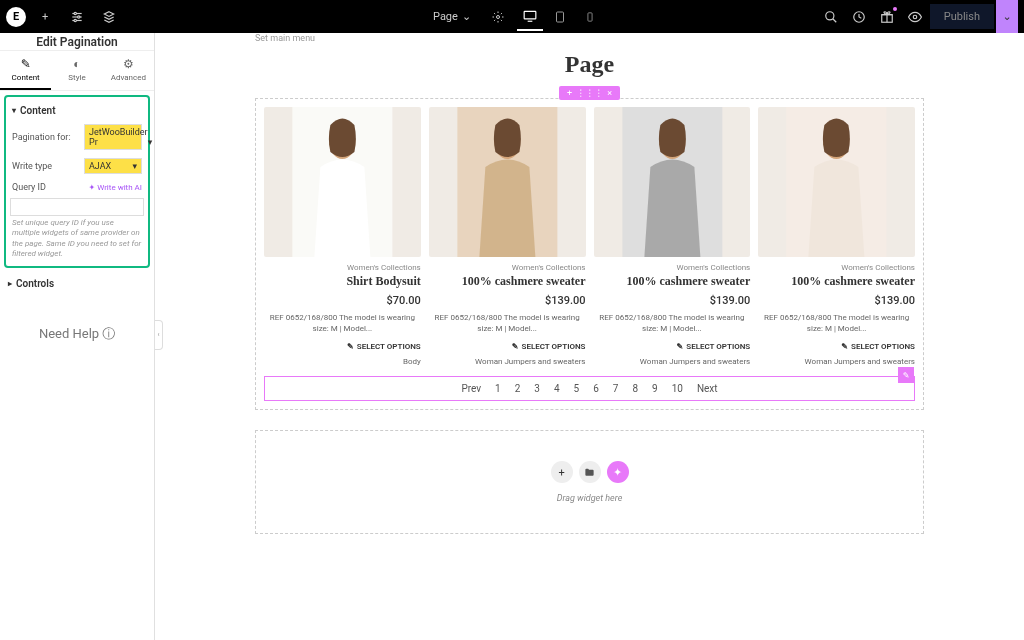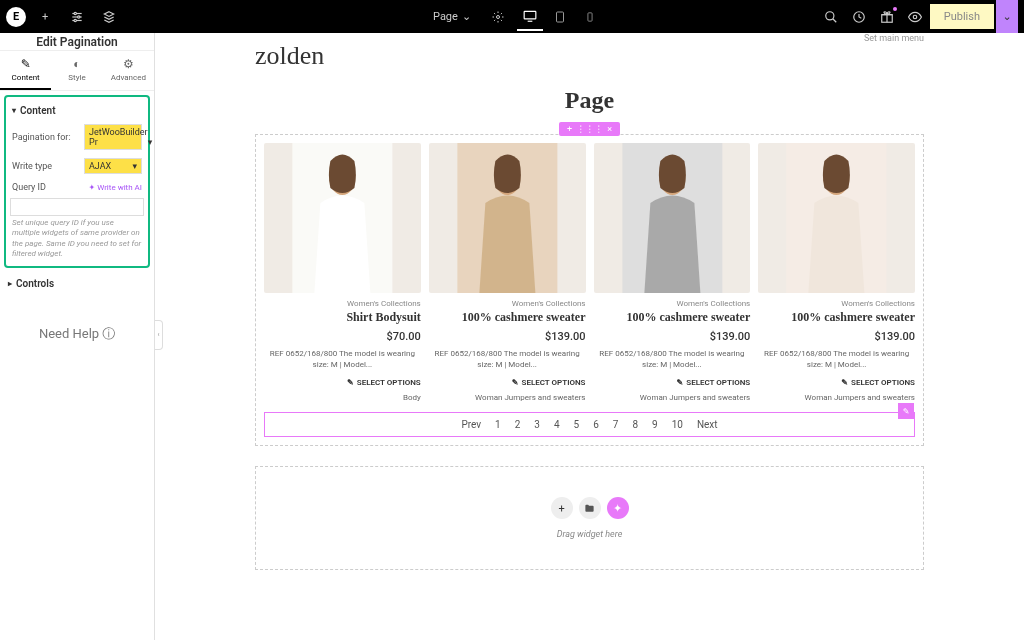--- a/index.html
+++ b/index.html
@@ -6,21 +6,21 @@
 body{width:1024px;height:640px;overflow:hidden;background:#fff;font-size:11px;color:#333}
 .topbar{height:33px;background:#000;display:flex;align-items:center;padding:0 6px;gap:6px}
 .topbar-icon{width:26px;height:26px;display:flex;align-items:center;justify-content:center;color:#ccc;cursor:pointer}
 .topbar-icon.logo{background:#fff;border-radius:50%;color:#000;width:20px;height:20px;font-weight:bold}
 .topbar-center{display:flex;align-items:center;gap:6px;margin-left:auto;margin-right:auto;position:absolute;left:425px}
 .page-dropdown{color:#ccc;display:flex;align-items:center;gap:4px;padding:0 8px;cursor:pointer}
 .device-tabs{display:flex;gap:4px}
 .device-tab{width:26px;height:28px;display:flex;align-items:center;justify-content:center;color:#999;cursor:pointer}
 .device-tab.active{border-bottom:2px solid #fff;color:#fff}
 .topbar-right{margin-left:auto;display:flex;align-items:center;gap:2px}
-.publish-btn{background:#fef9c3;color:#888;padding:6px 14px;font-size:11px;cursor:pointer}
+.publish-btn{background:#0f172a;color:#888;padding:6px 14px;font-size:11px;cursor:pointer}
 .expand-btn{width:22px;height:33px;background:#c084fc;display:flex;align-items:center;justify-content:center;cursor:pointer}
 .main{display:flex;height:607px}
 .sidebar{width:155px;border-right:1px solid #e0e0e0;display:flex;flex-direction:column}
 .sidebar-title{height:18px;display:flex;align-items:center;justify-content:center;font-size:12px;font-weight:600;border-bottom:1px solid #eee}
 .tabs{display:flex;border-bottom:1px solid #eee}
 .tab{flex:1;display:flex;flex-direction:column;align-items:center;padding:6px 0;cursor:pointer;font-size:8px;color:#666}
 .tab.active{border-bottom:2px solid #000;color:#000}
 .tab-icon{font-size:12px;margin-bottom:2px}
 .highlight-box{border:2px solid #10b981;border-radius:4px;margin:4px;padding:4px}
 .accordion-header{display:flex;align-items:center;gap:4px;padding:4px 2px;font-size:10px;font-weight:600;cursor:pointer}
@@ -210,21 +210,20 @@
       <span>Need Help</span>
       <span>ⓘ</span>
     </div>
   </div>
 
   <div class="collapse-handle">‹</div>
 
   <div class="canvas">
 
     <div class="title-row">
-      <div class="site-title">zolden</div>
       <span class="main-menu">Set main menu</span>
     </div>
 
     <div class="page-title">Page</div>
 
     <div class="widget-handle">
       <div class="handle-box">
         <span>+</span>
         <span>⋮⋮⋮</span>
         <span>×</span>

